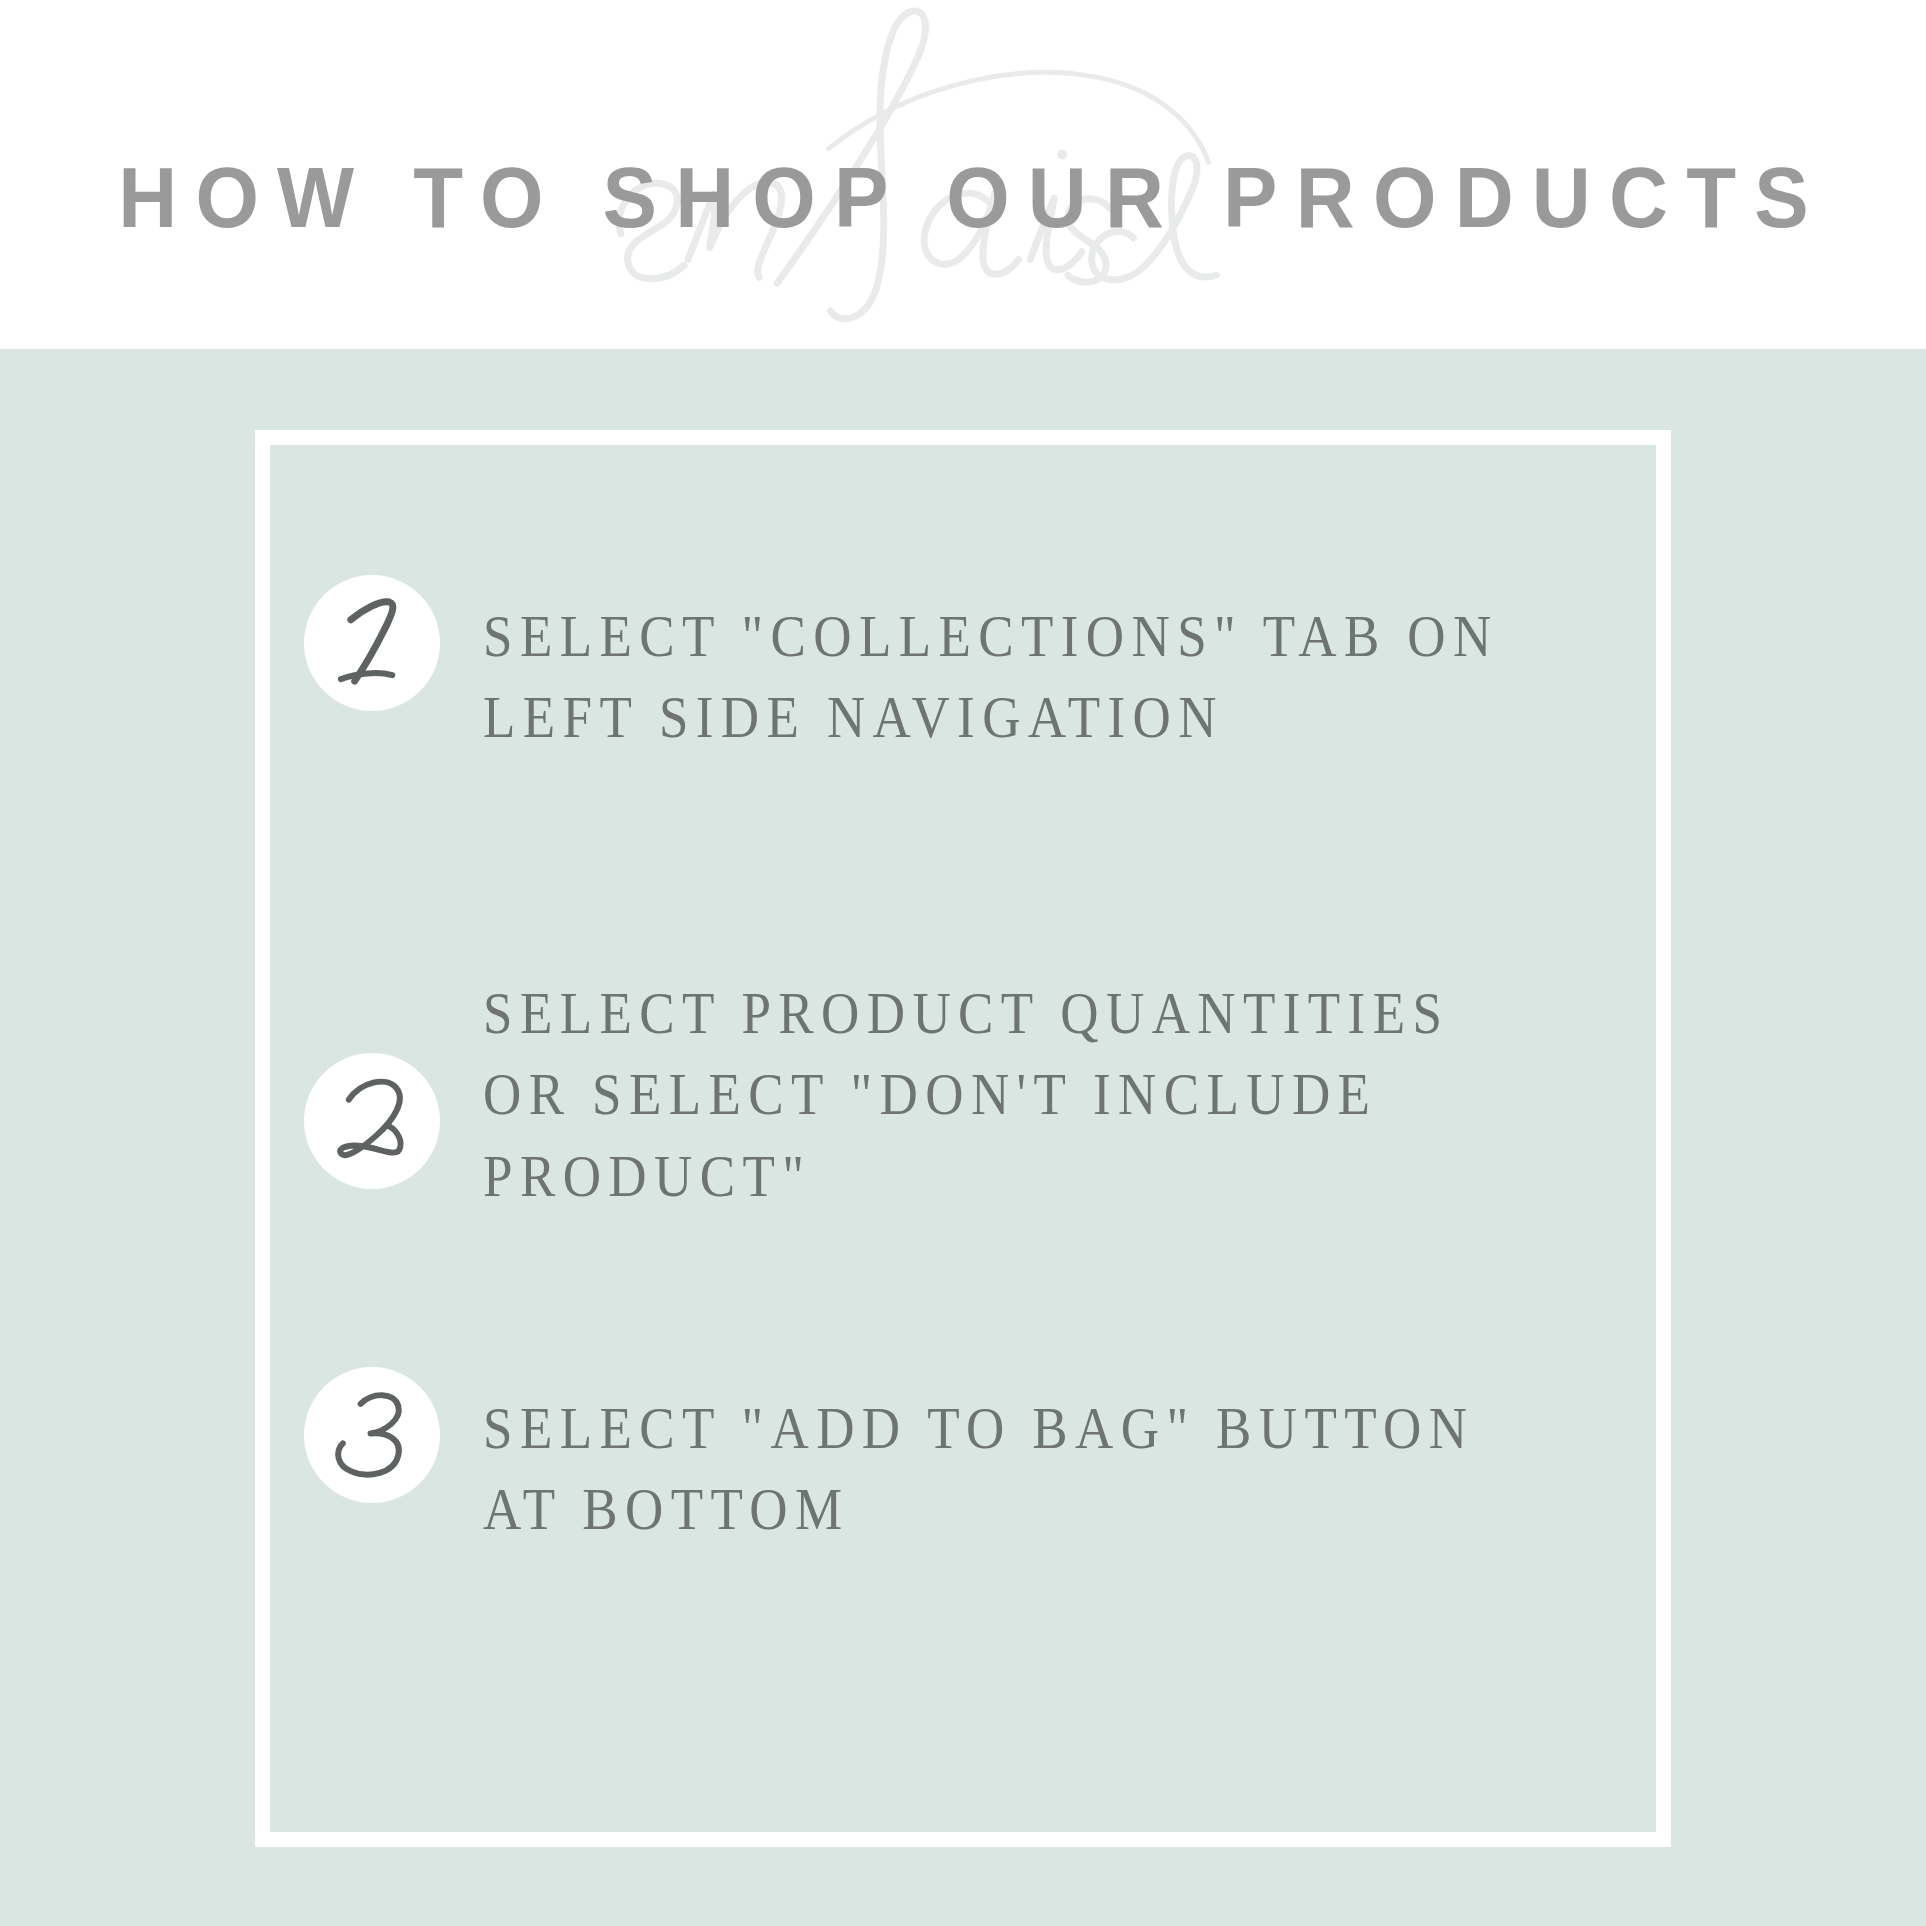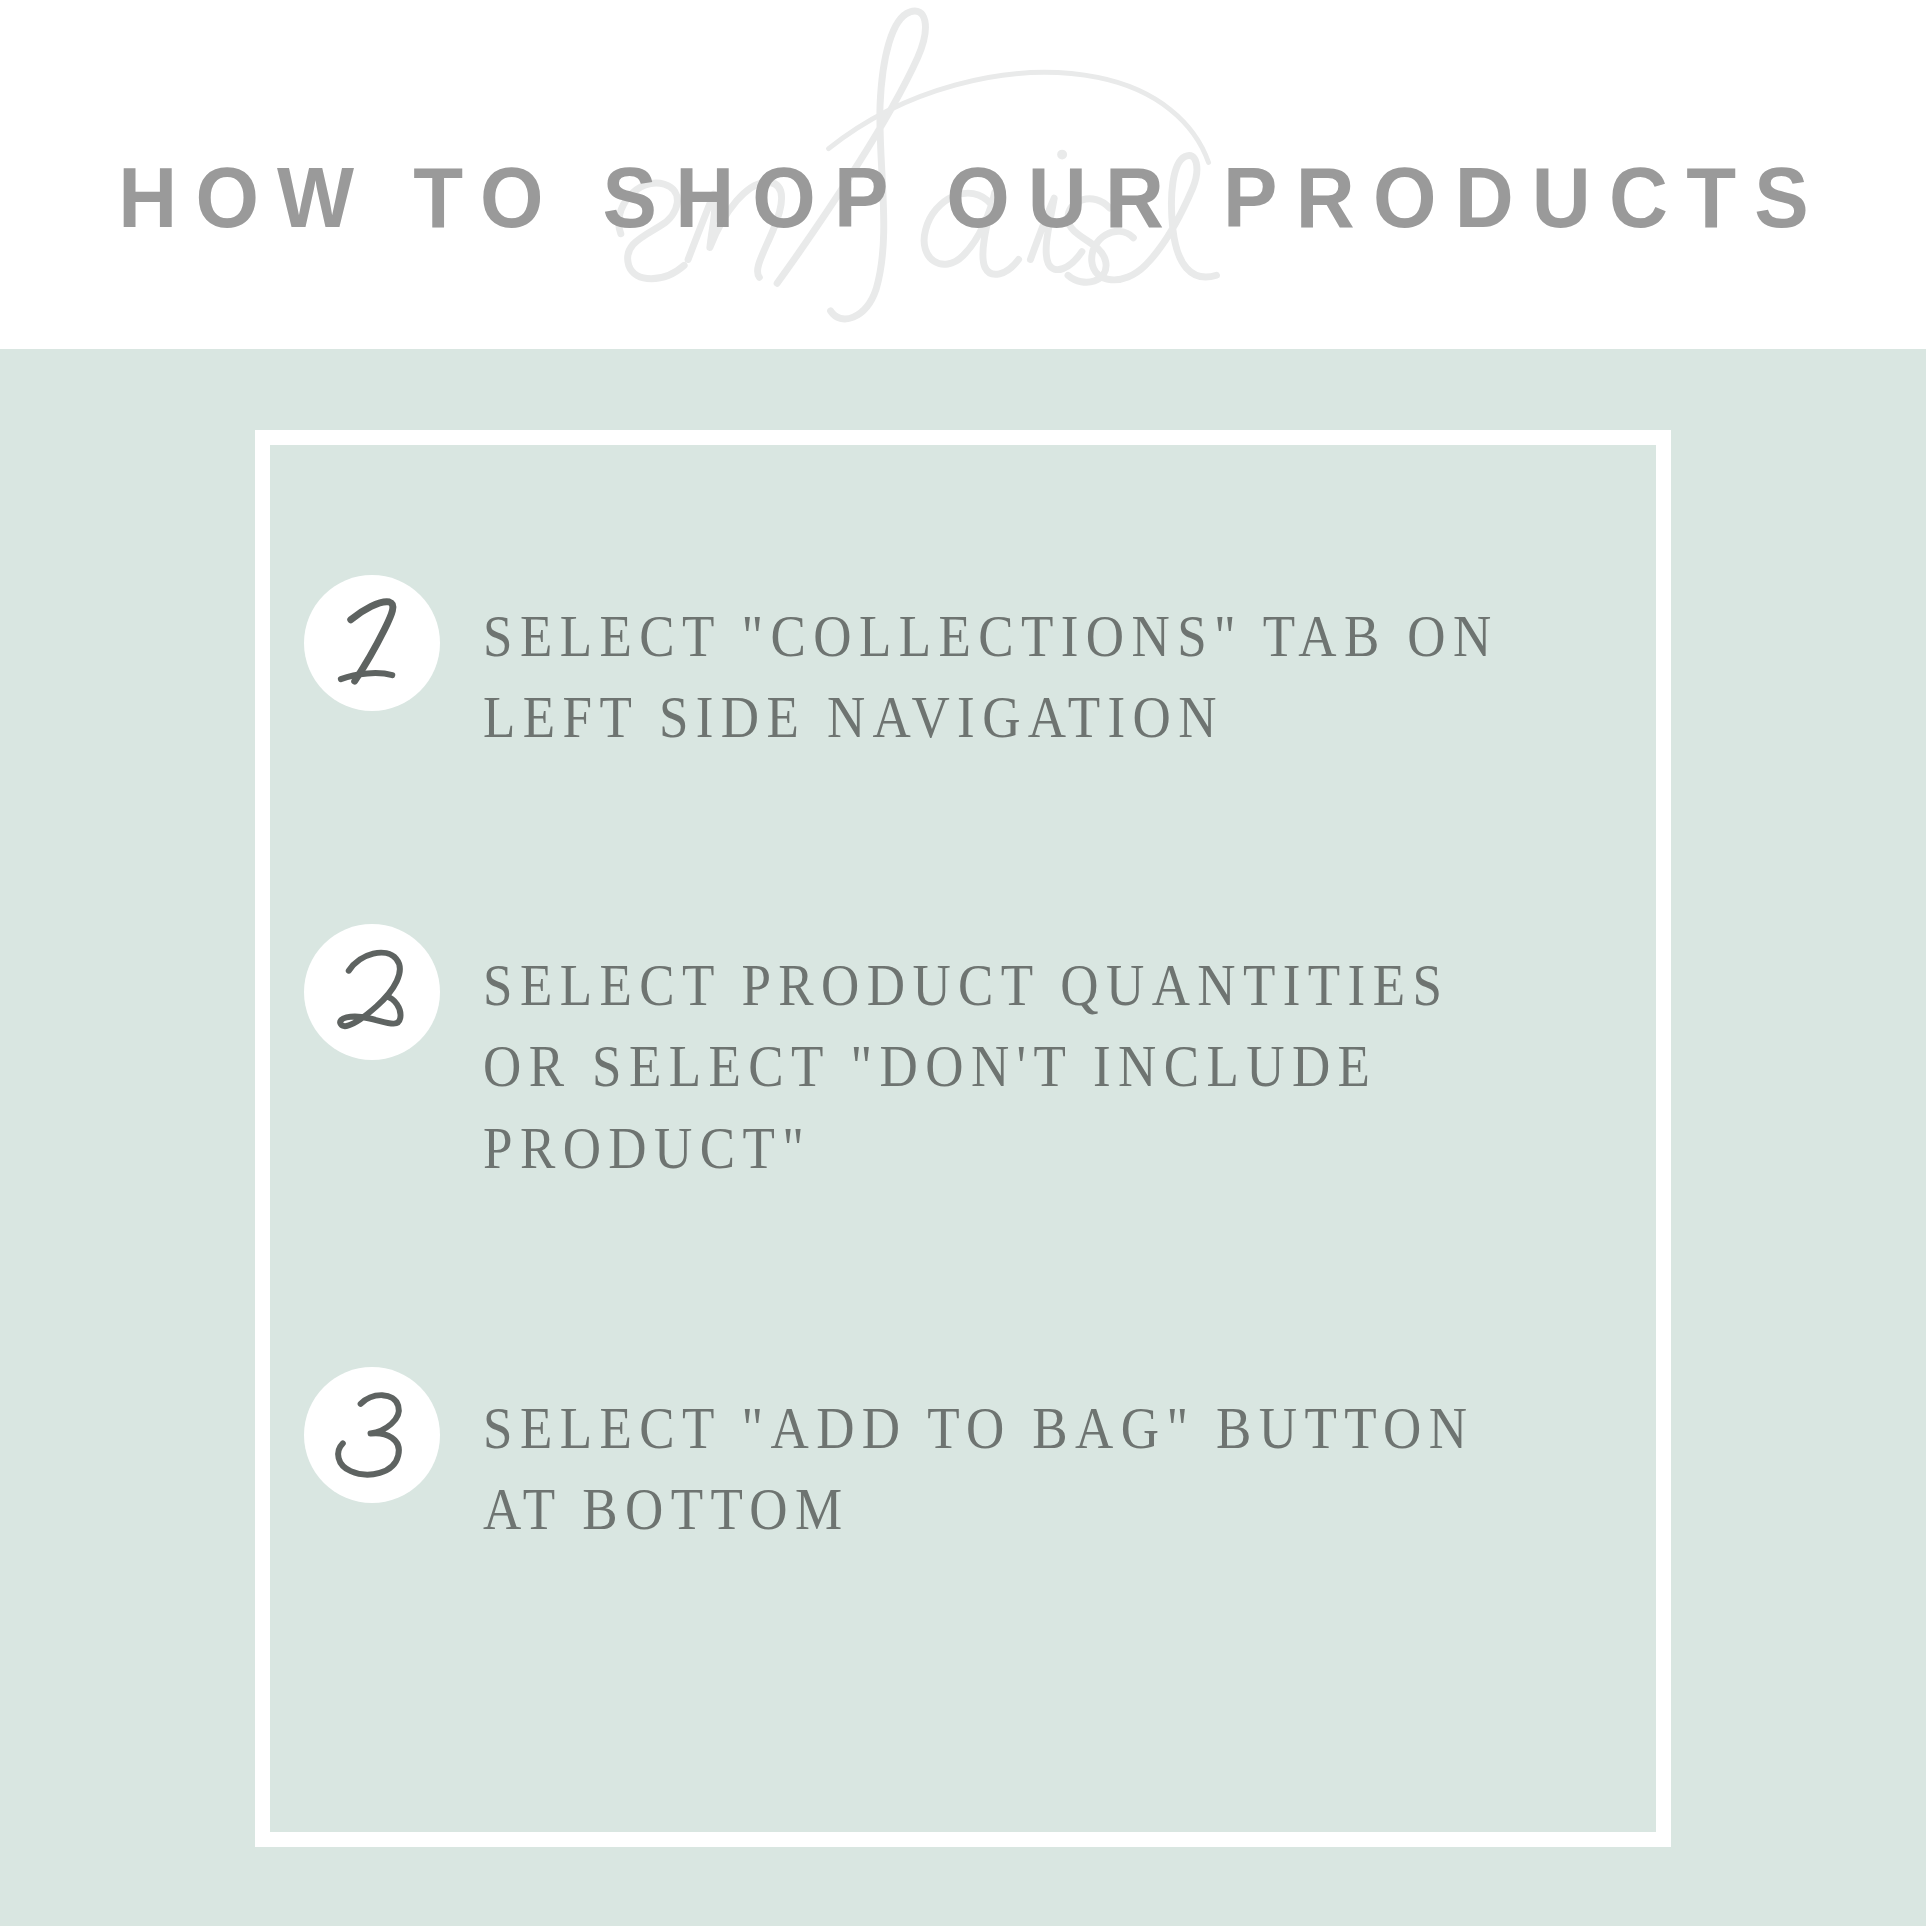--- a/index.html
+++ b/index.html
@@ -105,21 +105,21 @@
 
   .step {
     position: absolute;
     left: 0;
     width: 1416px;
     display: flex;
     align-items: flex-start;
   }
 
   .step-1 { top: 145px; }
-  .step-2 { top: 494px; }
+  .step-2 { top: 522px; align-items: flex-end; }
   .step-3 { top: 937px; }
 
   .step-badge {
     position: relative;
     flex: 0 0 auto;
     width: 136px;
     height: 136px;
     margin-left: 49px;
     border-radius: 50%;
     background: #ffffff;

